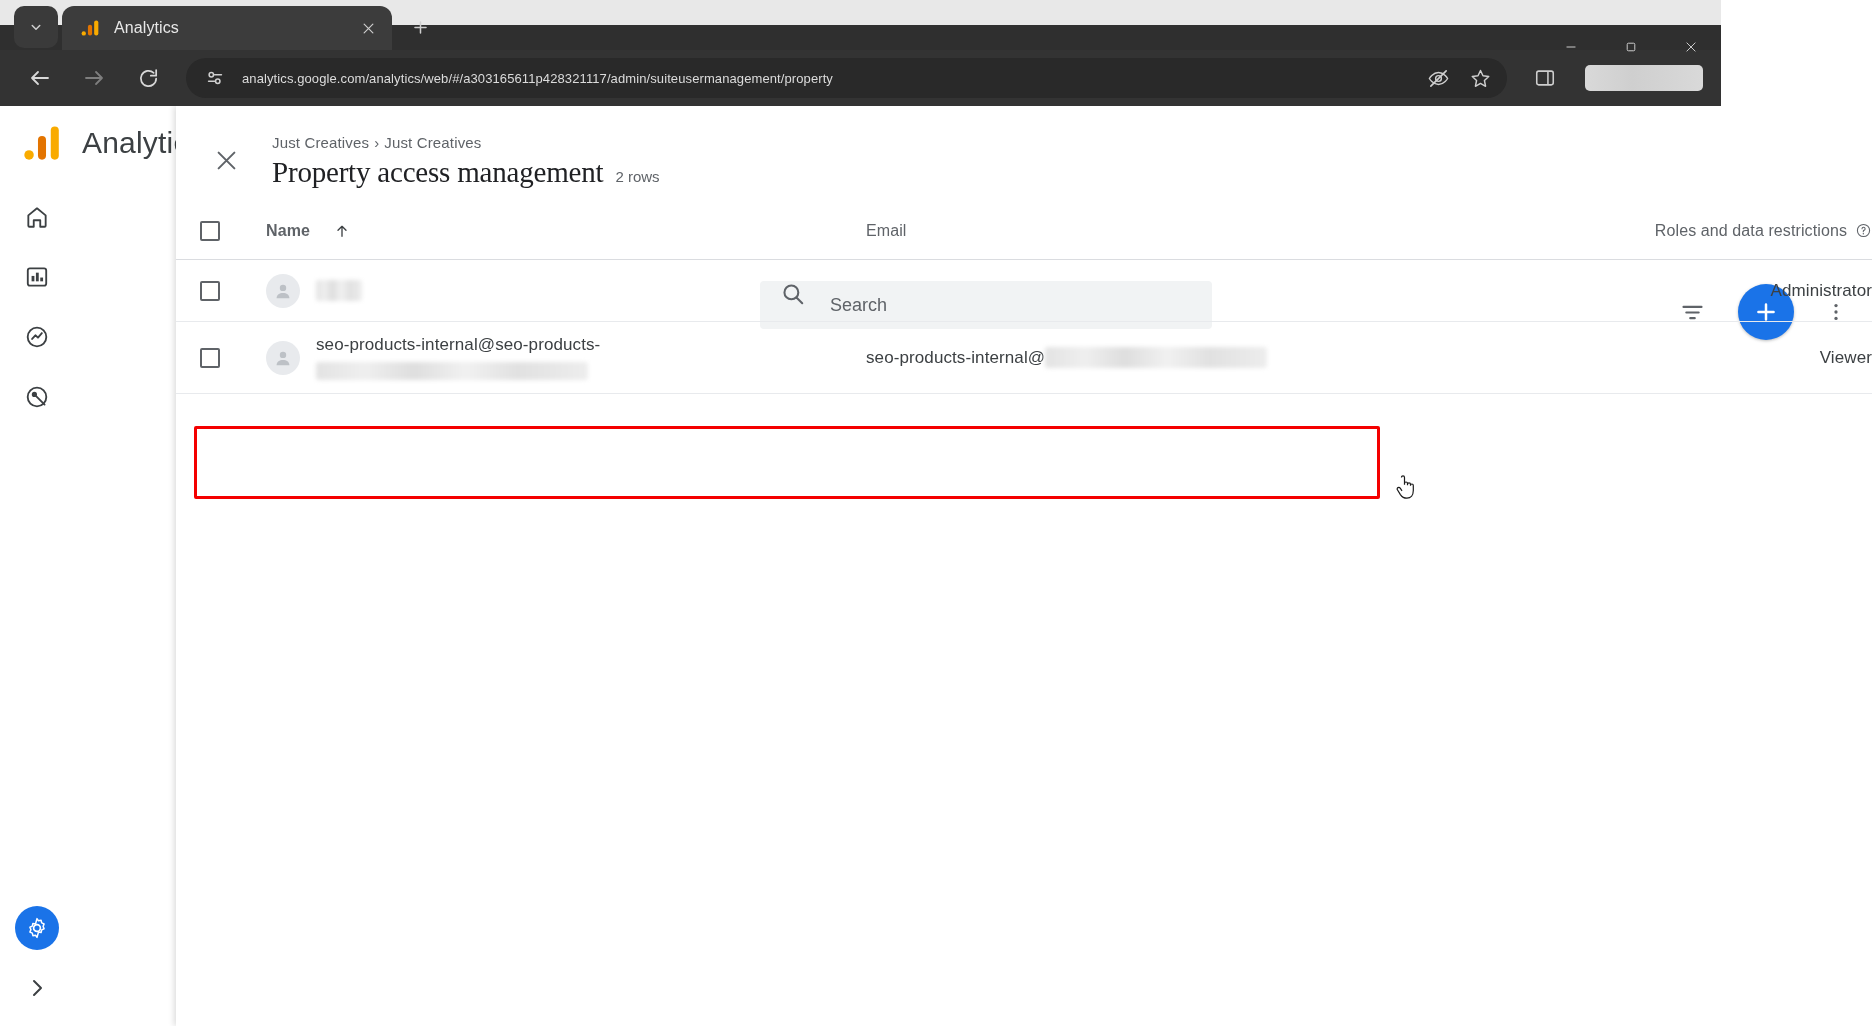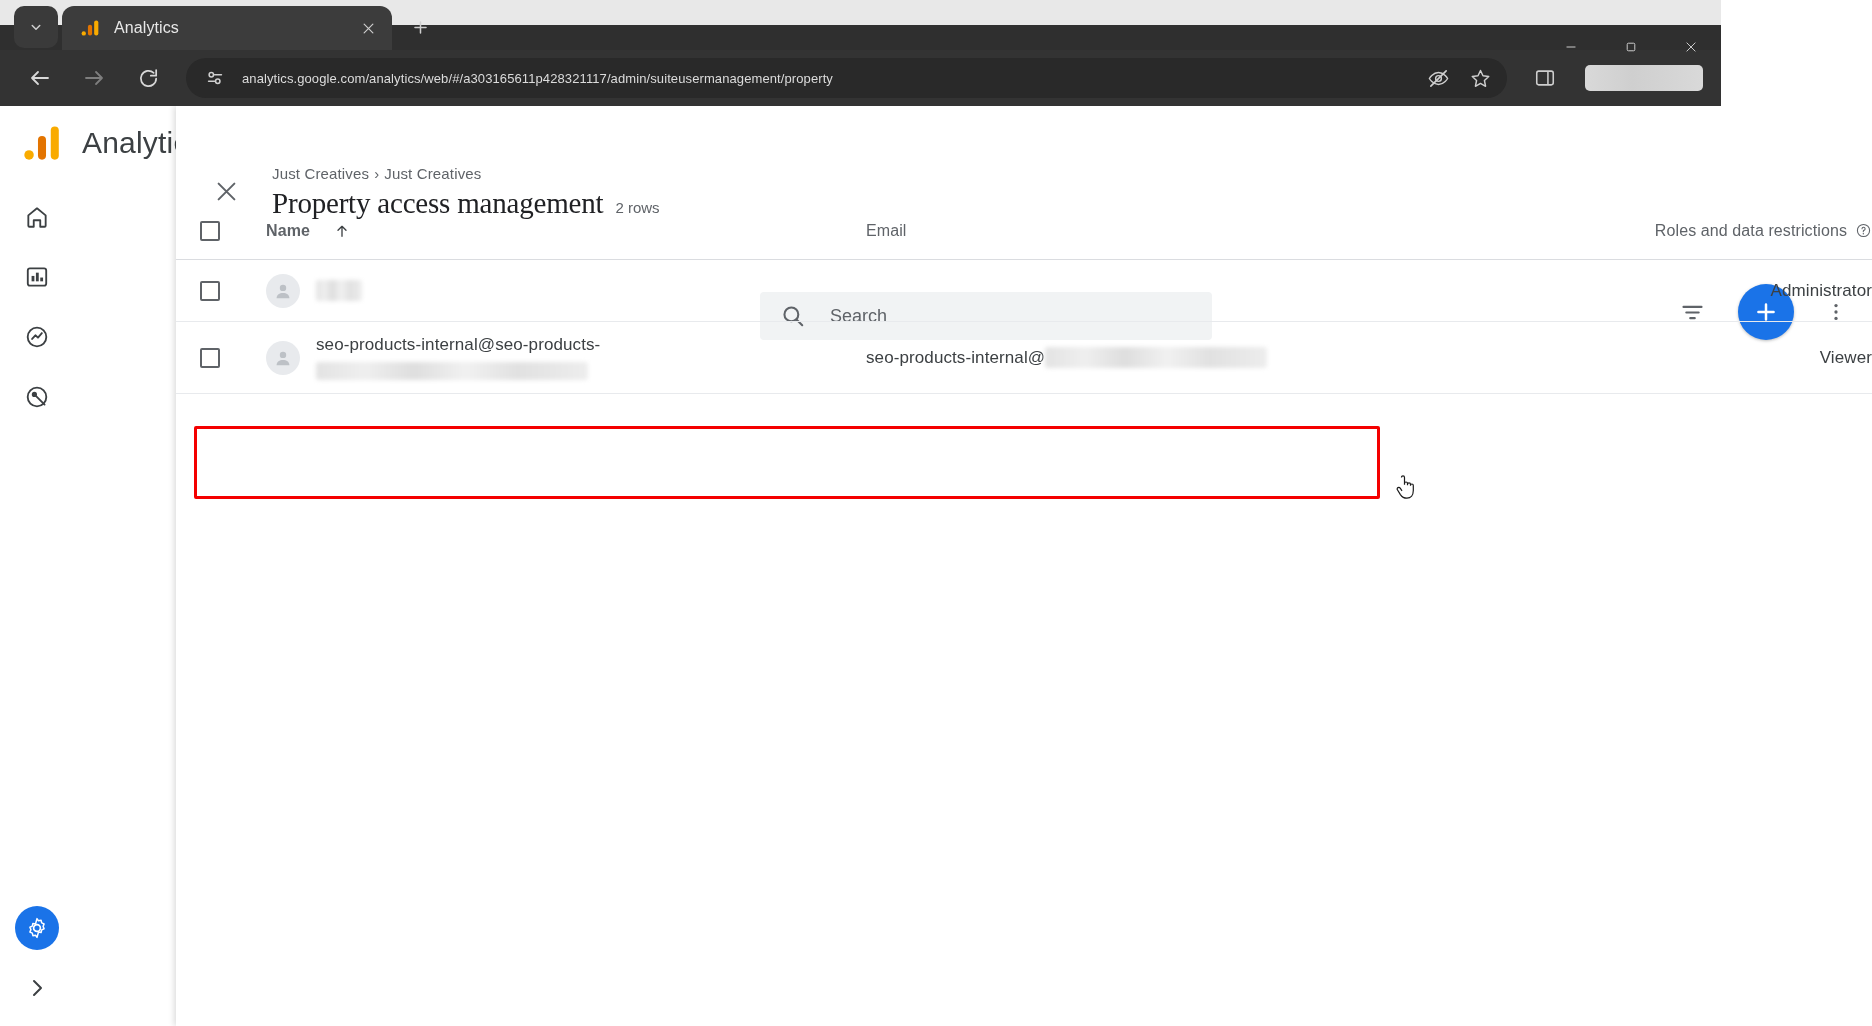--- a/index.html
+++ b/index.html
@@ -89,33 +89,33 @@
     width: 44px; height: 44px; border-radius: 50%; background: #1a73e8;
     display: flex; align-items: center; justify-content: center;
   }
   .rail-expand { width: 40px; height: 40px; display:flex; align-items:center; justify-content:center; }
 
   
   .dialog {
     position: absolute; left: 176px; top: 0; right: 0; bottom: 0;
     background: #ffffff; box-shadow: -2px 0 6px rgba(0,0,0,.14);
   }
-  .dlg-header { display: flex; align-items: flex-start; padding: 26px 0 0 0; height: 96px; margin-top: 31px; }
+  .dlg-header { display: flex; align-items: flex-start; padding: 26px 0 0 0; height: 96px; }
   .close-btn { width: 56px; height: 56px; margin-left: 22px; display: flex; align-items: center; justify-content: center; }
   .title-block { margin-left: 18px; padding-top: 2px; }
   .breadcrumb { font-size: 15px; color: #5f6368; letter-spacing: .15px; }
   .crumb-sep { margin: 0 5px; color: #5f6368; }
   .title-row { display: flex; align-items: baseline; gap: 12px; margin-top: 5px; }
   .dlg-title { font-size: 29px; color: #202124; font-weight: 400; letter-spacing: -.2px; font-family: Liberation Serif, serif; }
   .rowcount { font-size: 15px; color: #5f6368; }
 
   .search-wrap {
-    position: absolute; left: 584px; top: 186px;
+    position: absolute; left: 584px; top: 175px;
     width: 452px; height: 48px; background: #f1f3f4; border-radius: 4px;
-    display: flex; align-items: center; padding-left: 20px; gap: 24px;
+    display: flex; padding-left: 20px; gap: 24px;
   }
   .search-input {
     border: 0; background: transparent; outline: none;
     font-family: "Liberation Sans", sans-serif; font-size: 18px; color: #3c4043;
     width: 340px;
   }
   .search-input::placeholder { color: #5f6368; }
 
   .hdr-actions { position: absolute; right: 16px; top: 178px; display: flex; align-items: center; gap: 22px; }
   .filter-btn { width: 48px; height: 48px; display: flex; align-items: center; justify-content: center; }

